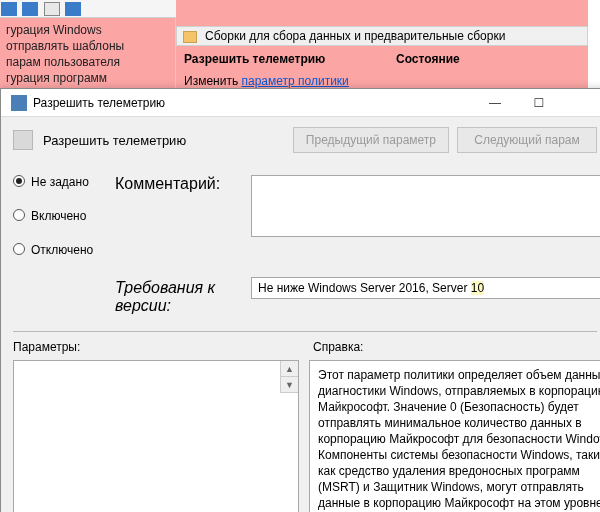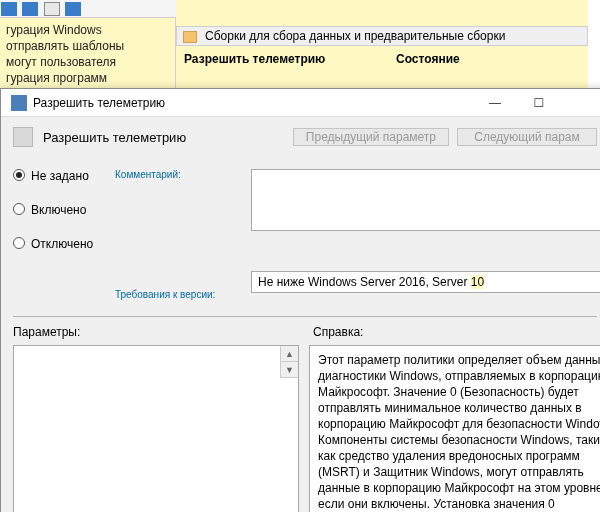--- a/index.html
+++ b/index.html
@@ -11,21 +11,21 @@
     width: 600px;
     height: 512px;
     overflow: hidden;
     color: #000;
   }
   
   .bg {
     position: absolute;
     left: 0; top: 0; right: 12px;
     height: 110px;
-    background: #fef9c3;
+    background: #fca5a5;
   }
   .bg-toolbar {
     position: absolute;
     left: 0; top: 0; width: 176px; height: 18px;
     border-bottom: 1px solid #d0d0d0;
     background: #f5f5f5;
   }
   .bg-tbicon {
     display: inline-block;
     width: 16px; height: 14px;
@@ -129,21 +129,21 @@
     border: 1px solid #b8b8b8;
   }
   .hdr-title { font-size: 13px; }
   .nav-btns {
     margin-left: auto;
     display: flex;
     gap: 8px;
   }
   .navbtn {
     min-width: 140px;
-    height: 18px;
+    height: 26px;
     padding: 0 12px;
     background: #e8e8e8;
     border: 1px solid #c4c4c4;
     color: #9a9a9a;
     display: inline-flex;
     align-items: center;
     justify-content: center;
     font-size: 12px;
   }
 
@@ -169,30 +169,30 @@
     display: inline-flex;
     align-items: center; justify-content: center;
     background: #fff;
   }
   .radio.sel .dot::after {
     content: "";
     width: 6px; height: 6px;
     background: #222;
     border-radius: 50%;
   }
-  .lbl { font-size: 10px; color: #0369a1; }
+  .lbl { font-size: 16px; color: #000000; }
   .comment-lbl { grid-column: 2; margin-top: 0; }
   .comment-box {
     grid-column: 3;
     height: 62px;
     background: #fff;
     border: 1px solid #a8a8a8;
     margin-right: -30px;
   }
-  .req-lbl { grid-column: 2; margin-top: 18px; }
+  .req-lbl { grid-column: 2; margin-top: 2px; font-style: italic; }
   .req-box {
     grid-column: 3;
     background: #fff;
     border: 1px solid #a8a8a8;
     padding: 3px 6px;
     height: 22px;
     margin-right: -30px;
     font-size: 12px;
     white-space: nowrap;
     overflow: hidden;
@@ -252,31 +252,34 @@
 <div class="bg">
   <div class="bg-toolbar">
     <span class="bg-tbicon ic-sq"></span>
     <span class="bg-tbicon ic-sq"></span>
     <span class="bg-tbicon ic-pg"></span>
     <span class="bg-tbicon ic-sq"></span>
   </div>
   <div class="bg-nav">
     <div>гурация Windows</div>
     <div>отправлять шаблоны</div>
-    <div>могут пользователя</div>
+    <div>парам пользователя</div>
     <div>гурация программ</div>
   </div>
   <div class="bg-right">
     <div class="bg-bar">
       <span class="ic-folder"></span>
       <span>Сборки для сбора данных и предварительные сборки</span>
     </div>
     <div class="bg-cols">
       <div class="bg-col1">
         <div class="bg-strong">Разрешить телеметрию</div>
+        <div>
+          <span>Изменить </span><span class="bg-link">параметр политики</span>
+        </div>
       </div>
       <div class="bg-col2">
         <div class="bg-strong">Состояние</div>
         <div class="bg-setting">
           <span class="ic-gear"></span>
           <span>Разрешить телеметрию</span>
         </div>
       </div>
     </div>
   </div>

